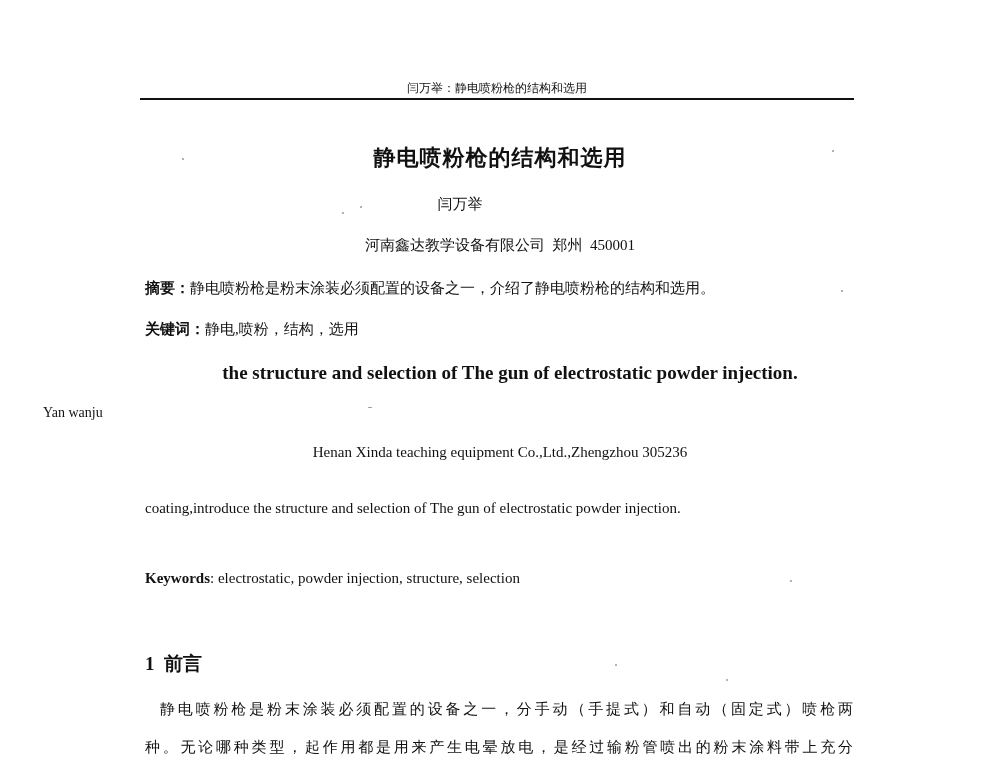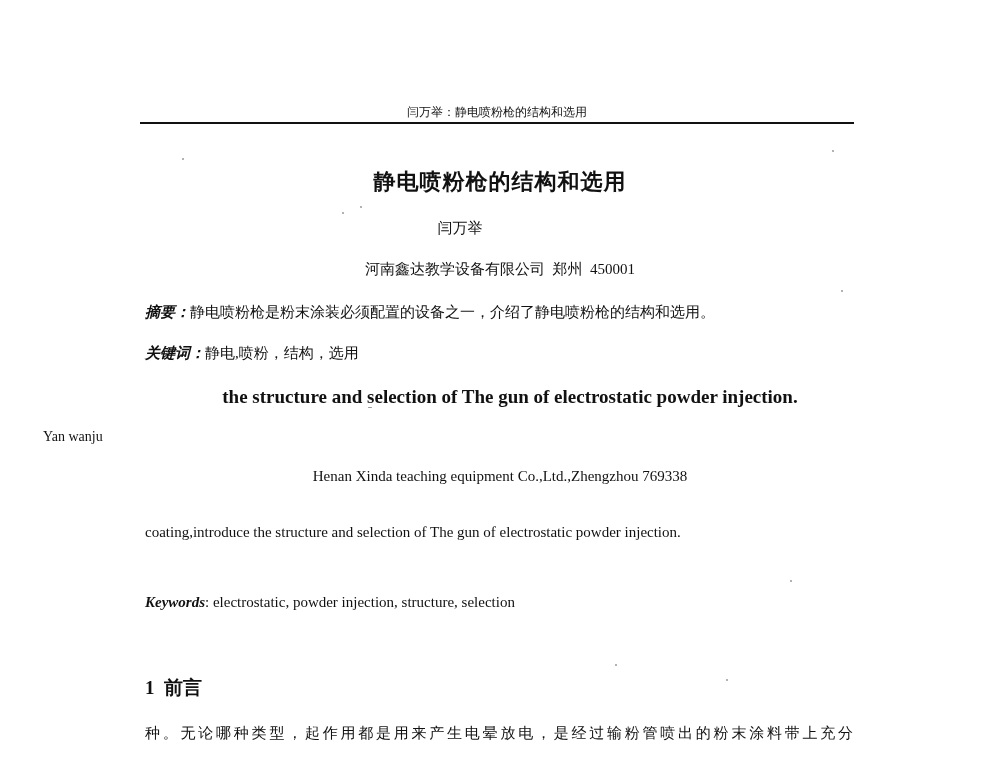--- a/index.html
+++ b/index.html
@@ -1,36 +1,36 @@
 <!DOCTYPE html>
 <html><head>
 <meta charset="utf-8">
 <style>
   html, body { margin:0; padding:0; }
   body { width:1000px; height:760px; background:#ffffff; overflow:hidden; position:relative;
          font-family:"Liberation Serif","DejaVu Serif",serif; color:#111; }
-  .abs { position:absolute;margin-top:24px; }
+  .abs { position:absolute; }
   .running-head { left:140px; width:714px; top:80px; text-align:center; font-size:12px; }
   .head-rule { left:140px; width:714px; top:98px; height:2px; background:#111; }
   .title-cn { left:0; width:1000px; top:143px; text-align:center; font-size:22px; font-weight:bold; letter-spacing:1px; }
   .author-cn { left:0; width:920px; top:195px; text-align:center; font-size:15px; }
   .affil-cn { left:0; width:1000px; top:236px; text-align:center; font-size:15px; }
   .abstract-cn { left:145px; top:279px; font-size:15px; }
   .keywords-cn { left:145px; top:320px; font-size:15px; }
   .title-en { left:0; width:1000px; top:362px; text-align:center; font-size:19px; font-weight:bold; padding-left:10px; }
   .author-en { left:0; width:1000px; top:405px; text-align:left; font-size:14px;padding-left:43px; }
   .affil-en { left:0; width:1000px; top:444px; text-align:center; font-size:15px; }
   .abstract-en { left:145px; width:708px; top:488px; font-size:15px; line-height:41px; text-align:justify; }
   .abstract-en .line1 { display:block; text-align:justify; text-align-last:justify; }
   .keywords-en { left:145px; top:570px; font-size:15px; }
   .section-head { left:145px; top:651px; font-size:19px; font-weight:bold; }
   .body-text { left:145px; width:708px; top:690px; font-size:15px; line-height:38px; }
   .body-text .p1 { display:block; text-indent:15px; text-align:justify; text-align-last:justify; }
   .body-text .p2 { display:block; text-align:justify; text-align-last:justify; }
-  b { font-weight:bold;font-style:italic; }
+  b { font-weight:bold; }
   .speck { position:absolute; width:2px; height:2px; background:#999; border-radius:1px; }
 </style>
 </head>
 <body>
 
 <div class="abs running-head">闫万举：静电喷粉枪的结构和选用</div>
 <div class="abs head-rule"></div>
 
 <div class="abs title-cn">静电喷粉枪的结构和选用</div>
 <div class="abs author-cn">闫万举</div>
@@ -38,33 +38,34 @@
 
 <div class="abs abstract-cn">
   <b>摘要：</b><span>静电喷粉枪是粉末涂装必须配置的设备之一，介绍了静电喷粉枪的结构和选用。</span>
 </div>
 <div class="abs keywords-cn">
   <b>关键词：</b><span>静电,喷粉，结构，选用</span>
 </div>
 
 <div class="abs title-en">the structure and selection of The gun of electrostatic powder injection.</div>
 <div class="abs author-en">Yan wanju</div>
-<div class="abs affil-en">Henan Xinda teaching equipment Co.,Ltd.,Zhengzhou 769338</div>
+<div class="abs affil-en">Henan Xinda teaching equipment Co.,Ltd.,Zhengzhou 305236</div>
 
 <div class="abs abstract-en">
   <span>coating,introduce the structure and selection of The gun of electrostatic powder injection.</span>
 </div>
 
 <div class="abs keywords-en">
   <b>Keywords</b><span>: electrostatic, powder injection, structure, selection</span>
 </div>
 
 <div class="abs section-head" style="white-space:pre;text-align:right;">1  前言</div>
 
 <div class="abs body-text">
+  <span class="p1">静电喷粉枪是粉末涂装必须配置的设备之一，分手动（手提式）和自动（固定式）喷枪两</span>
   <span class="p2">种。无论哪种类型，起作用都是用来产生电晕放电，是经过输粉管喷出的粉末涂料带上充分</span>
 </div>
 
 <div class="speck" style="left:342px;top:212px;"></div>
 <div class="speck" style="left:360px;top:206px;"></div>
 <div class="speck" style="left:832px;top:150px;"></div>
 <div class="speck" style="left:182px;top:158px;"></div>
 <div class="speck" style="left:368px;top:407px;width:4px;height:1px;"></div>
 <div class="speck" style="left:615px;top:664px;"></div>
 <div class="speck" style="left:726px;top:679px;"></div>

